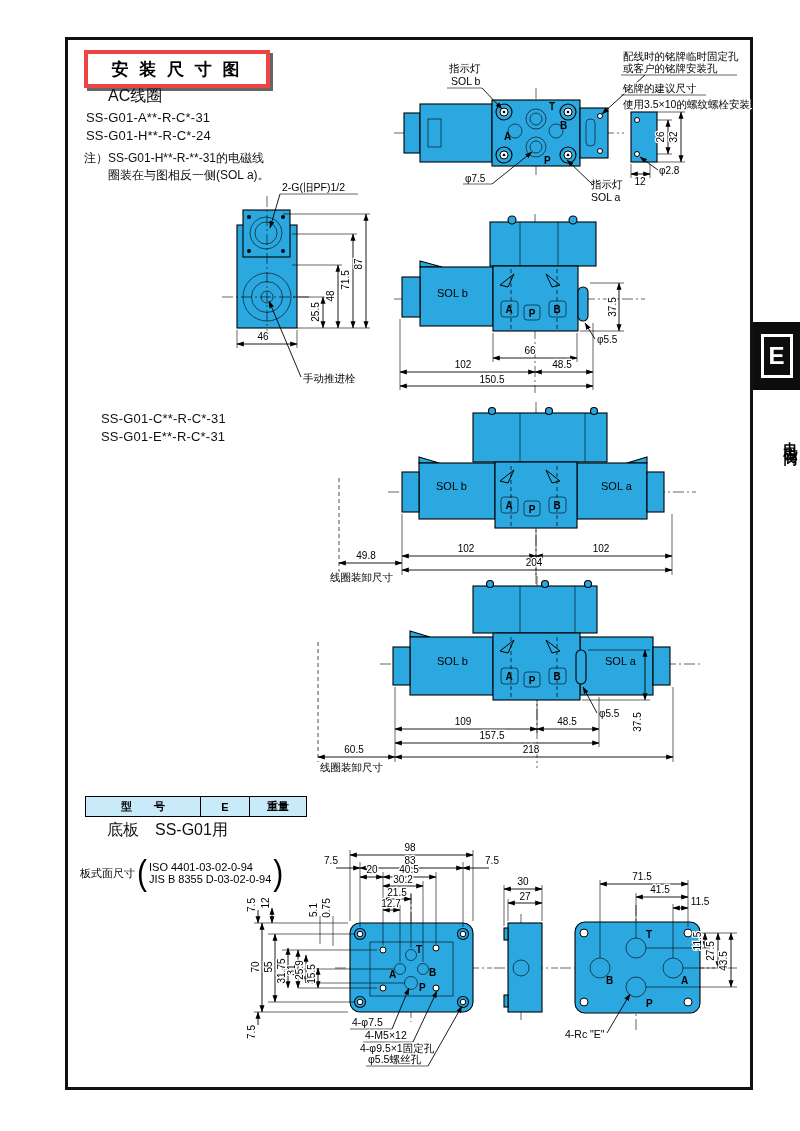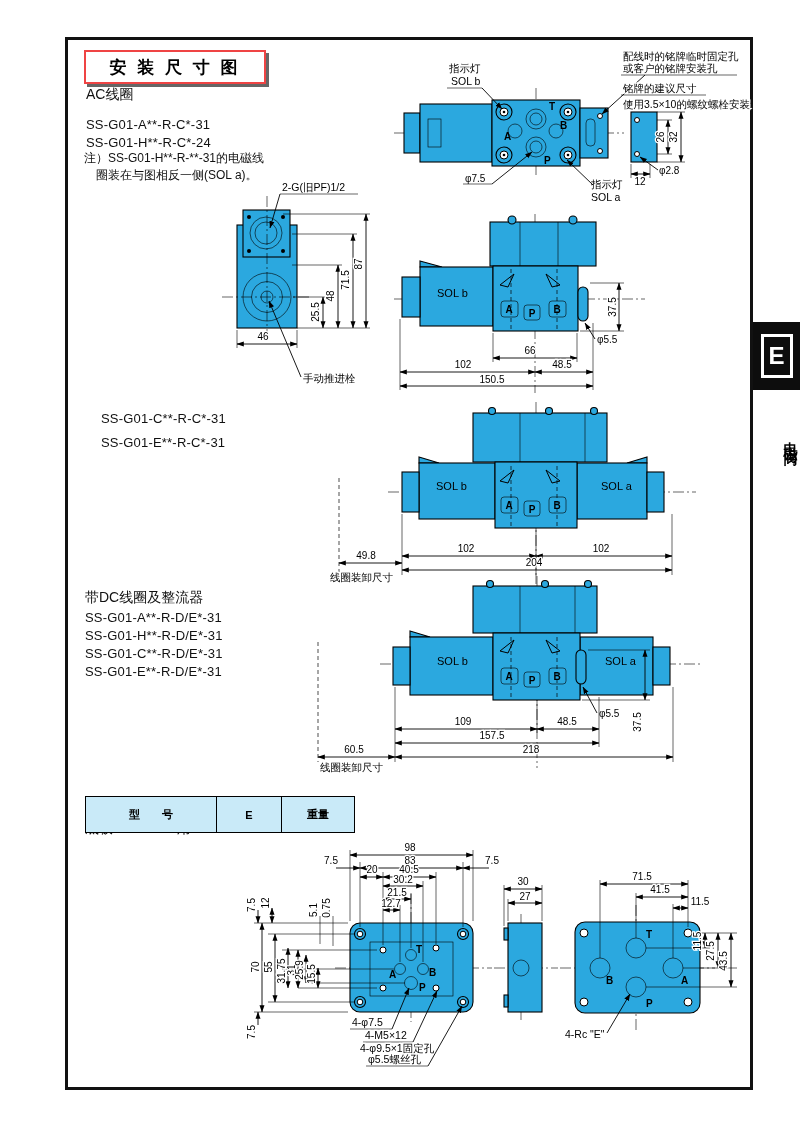--- a/index.html
+++ b/index.html
@@ -1,31 +1,31 @@
 <!DOCTYPE html>
 <html><head>
 <meta charset="utf-8">
 <style>
   html,body{margin:0;padding:0;background:#fff;}
   #page{position:relative;width:800px;height:1131px;background:#fff;font-family:"Liberation Sans",sans-serif;overflow:hidden;}
   #frame{position:absolute;left:65px;top:37px;width:688px;height:1053px;border:3px solid #111;box-sizing:border-box;}
   .abs{position:absolute;}
-  #titlebox{left:84px;top:50px;width:178px;height:30px;border:2px solid #ef4444;box-shadow:3px 3px 0 #666;
+  #titlebox{left:84px;top:50px;width:178px;height:30px;border:4px solid #ef4444;box-shadow:3px 3px 0 #666;
     display:flex;align-items:center;justify-content:center;font-weight:bold;font-size:17px;letter-spacing:3px;background:#fff;}
-  .h12{font-size:14px;color:#111;}
+  .h12{font-size:16px;color:#111;margin-left:22px;}
   .mod{font-size:13px;color:#111;letter-spacing:0.2px;}
   .note{font-size:12px;color:#111;}
   #sidetab{left:753px;top:322px;width:47px;height:68px;background:#0d0d0d;display:flex;align-items:center;justify-content:center;}
   #sidetab .ebox{border:3px solid #fff;width:26px;height:38px;display:flex;align-items:center;justify-content:center;
     color:#fff;font-weight:bold;font-size:24px;}
   #sidelabel{left:753px;top:398px;width:47px;text-align:center;writing-mode:vertical-rl;text-orientation:upright;
     font-weight:bold;font-size:14px;letter-spacing:5px;margin:0;height:80px;display:flex;justify-content:center;}
   #pageno{left:700px;top:1152px;width:55px;text-align:center;font-weight:bold;font-size:15px;}
   table.sp{border-collapse:collapse;font-size:11px;}
-  table.sp th,table.sp td{border:1px solid #000;padding:8px;}
+  table.sp th,table.sp td{border:1px solid #000;padding:0;}
   table.sp th{height:19px;font-weight:bold;}
   table.sp td{height:21px;}
   .c1{width:114px;} .c2{width:48px;} .c3{width:56px;margin-top:21px;}
   .bgb{background:#C9EAF8;}
   #surface{left:80px;top:856px;display:flex;align-items:center;font-size:11px;}
   #surface .par{font-size:30px;font-weight:300;transform:scaleY(1.15);margin:0 2px;}
   #surface .dub div{line-height:12px;font-size:11px;}
   
   svg text{font-family:"Liberation Sans",sans-serif;fill:#000;}
   .blue{fill:#2BA8DF;stroke:#000;stroke-width:1.1;}
@@ -464,53 +464,55 @@
       <text class="dt mid" transform="rotate(-90 727 961)" x="727" y="961">43.5</text>
       <text class="cj" x="565" y="1038">4-Rc "E"</text>
       <line class="ld" x1="607" y1="1033" x2="630" y2="994"></line>
     </g>
   </svg>
 
   <div id="titlebox" class="abs">安 装 尺 寸 图</div>
 
   <div class="abs" style="left:86px;top:86px;">
     <div class="h12">AC线圈</div>
-    <div class="mod" style="margin-top:13px">SS-G01-A**-R-C*-31</div>
+    <div class="mod" style="margin-top:3px">SS-G01-A**-R-C*-31</div>
     <div class="mod" style="margin-top:3px">SS-G01-H**-R-C*-24</div>
   </div>
   <div class="abs" style="left:84px;top:150px;">
     <div class="note">注）SS-G01-H**-R-**-31的电磁线</div>
-    <div class="note" style="margin-left:12px">圈装在与图相反一侧(SOL a)。</div>
+    <div class="note" style="margin-left:24px">圈装在与图相反一侧(SOL a)。</div>
   </div>
 
   <div class="abs" style="left:101px;top:411px;">
     <div class="mod">SS-G01-C**-R-C*-31</div>
-    <div class="mod" style="margin-top:9px">SS-G01-E**-R-C*-31</div>
+    <div class="mod" style="margin-top:3px">SS-G01-E**-R-C*-31</div>
   </div>
 
-  <div class="abs" style="left:85px;top:589px;">
-    <div class="h12">带DC线圈及整流器</div>
-    <div class="mod" style="margin-top:3px">SS-G01-A**-R-D/E*-31</div>
-    <div class="mod" style="margin-top:3px">SS-G01-H**-R-D/E*-31</div>
-    <div class="mod" style="margin-top:3px">SS-G01-C**-R-D/E*-31</div>
-    <div class="mod" style="margin-top:3px">SS-G01-E**-R-D/E*-31</div>
-  </div>
 
   <div class="abs" style="left:85px;top:820px;">
     <div class="h12">底板　SS-G01用</div>
   </div>
   <table class="sp abs" style="left:85px;top:796px;">
     <tbody>
         <tr>
       <th class="c1 bgb">型　　号</th>
       <th class="c2 bgb">E</th>
       <th class="c3 bgb">重量</th>
     </tr>
   </tbody>
     </table>
+  <div id="surface" class="abs">
+    <span>板式面尺寸</span>
+    <span class="par">(</span>
+    <span class="dub">
+      <div>ISO 4401-03-02-0-94</div>
+      <div>JIS B 8355 D-03-02-0-94</div>
+    </span>
+    <span class="par">)</span>
+  </div>
 
   <div id="sidetab" class="abs">
     <div class="ebox">E</div>
   </div>
   <div id="sidelabel" class="abs">电磁阀</div>
 
   <div id="pageno" class="abs">E-5</div>
 </div>
 
 </body></html>

